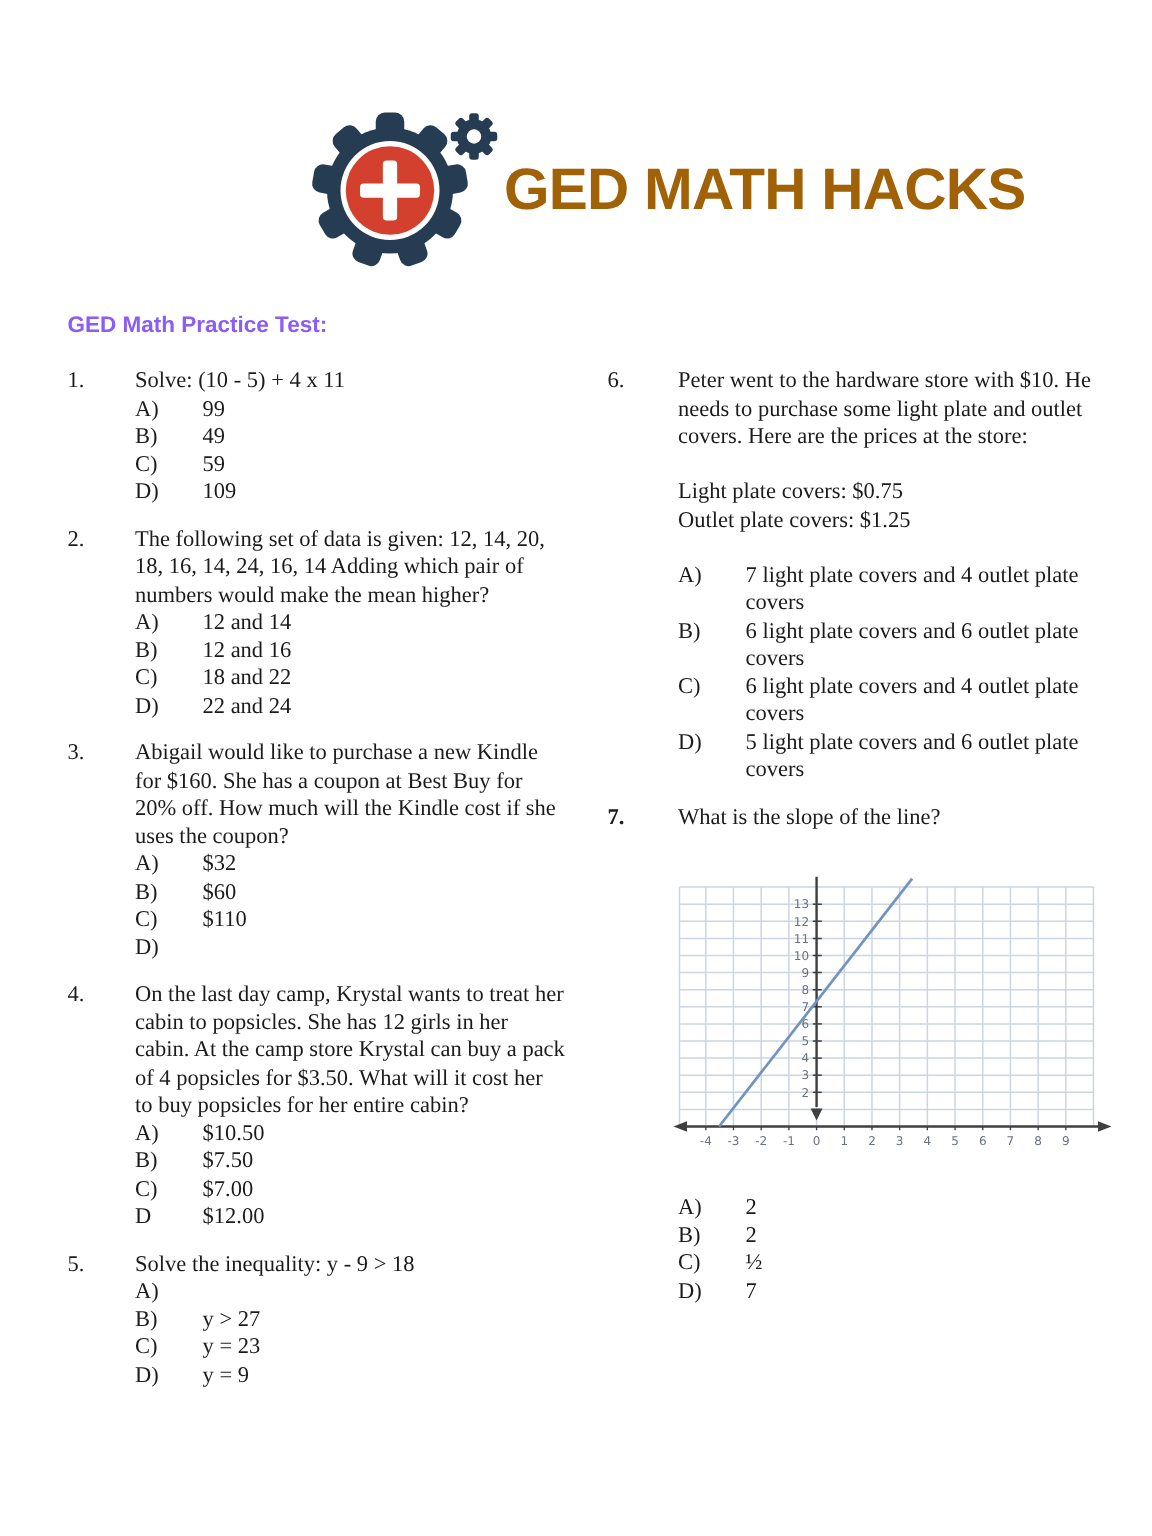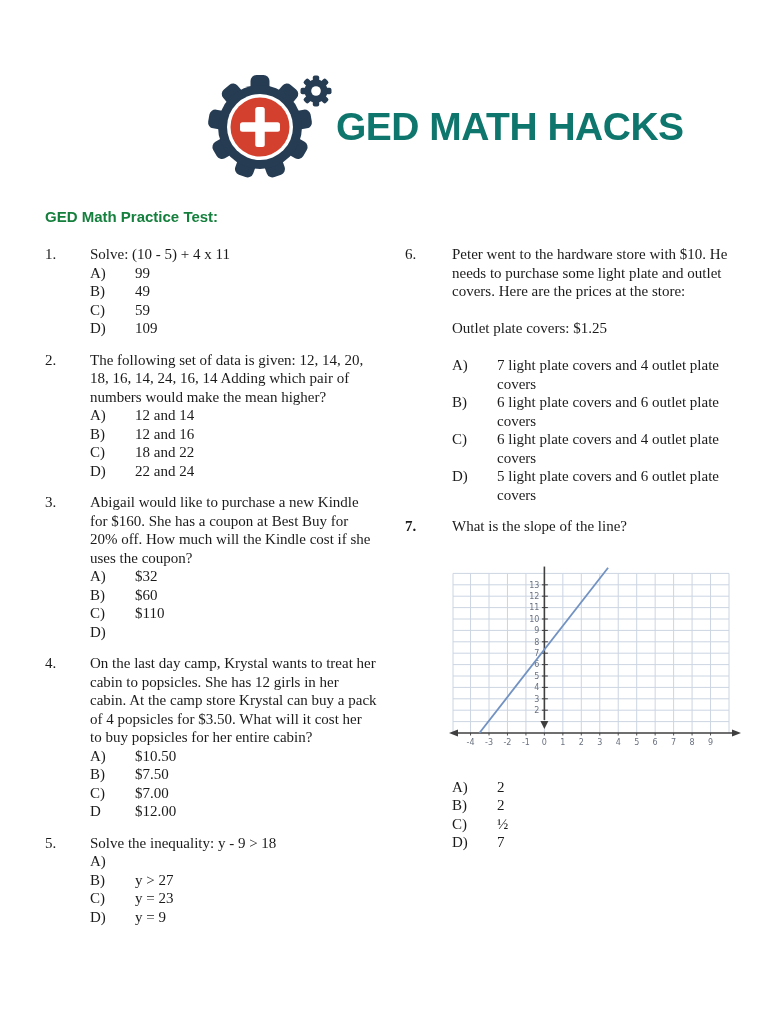--- a/index.html
+++ b/index.html
@@ -1,23 +1,23 @@
 <!DOCTYPE html>
 <html><head>
 <meta charset="utf-8">
 <style>
   html,body{margin:0;padding:0;}
   body{width:768px;height:1024px;background:#ffffff;position:relative;overflow:hidden;
        font-family:"Liberation Serif","DejaVu Serif",serif;color:#1b1b1b;}
   .logo{position:absolute;top:74px;left:206px;display:flex;align-items:center;}
   .brand{font-family:"Liberation Sans","DejaVu Sans",sans-serif;font-weight:bold;
-         font-size:39px;color:#0f766e;letter-spacing:-0.5px;margin-left:2px;}
+         font-size:39px;color:#a16207;letter-spacing:-0.5px;margin-left:2px;}
   .heading{position:absolute;left:45px;top:208px;
            font-family:"Liberation Sans","DejaVu Sans",sans-serif;
-           font-weight:bold;font-size:15px;color:#15803d;}
+           font-weight:bold;font-size:15px;color:#8b5cf6;}
   .col{position:absolute;top:245px;font-size:15px;line-height:18.5px;}
   .col-left{left:45px;width:332px;}
   .col-right{left:405px;width:340px;}
   .q{display:flex;margin-bottom:13px;}
   .qnum{flex:0 0 45px;}
   .col-right .qnum{flex:0 0 47px;}
   .qnum.bold{font-weight:bold;}
   .qbody{flex:1;}
   .opt{display:flex;}
   .optlabel{flex:0 0 45px;}
@@ -187,20 +187,21 @@
 
 </div>
 
 <div class="col col-right">
 
   <div class="q">
     <span class="qnum">6.</span>
     <div class="qbody">
       <div>Peter went to the hardware store with $10. He needs to purchase some light plate and outlet covers. Here are the prices at the store:</div>
       <div class="spacer"></div>
+      <div>Light plate covers: $0.75</div>
       <div>Outlet plate covers: $1.25</div>
       <div class="spacer"></div>
       <div class="opt">
           <span class="optlabel">A)</span>
           <span class="opttext">7 light plate covers and 4 outlet plate covers</span>
         </div>
       <div class="opt">
           <span class="optlabel">B)</span>
           <span class="opttext">6 light plate covers and 6 outlet plate covers</span>
         </div>

